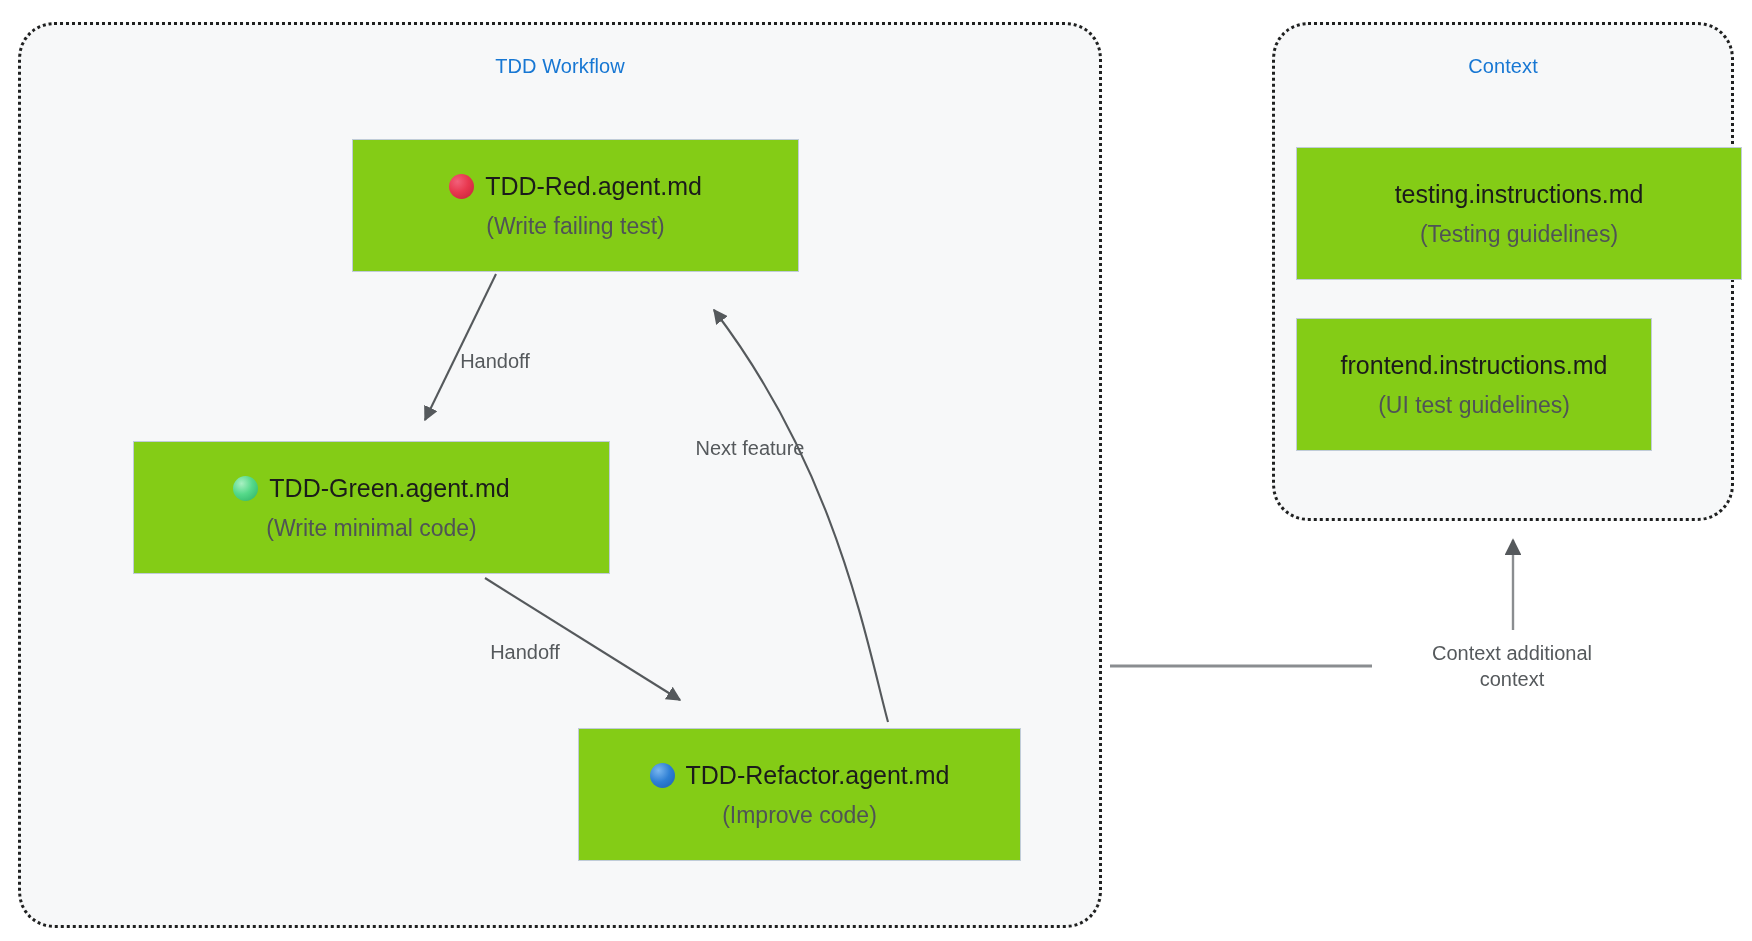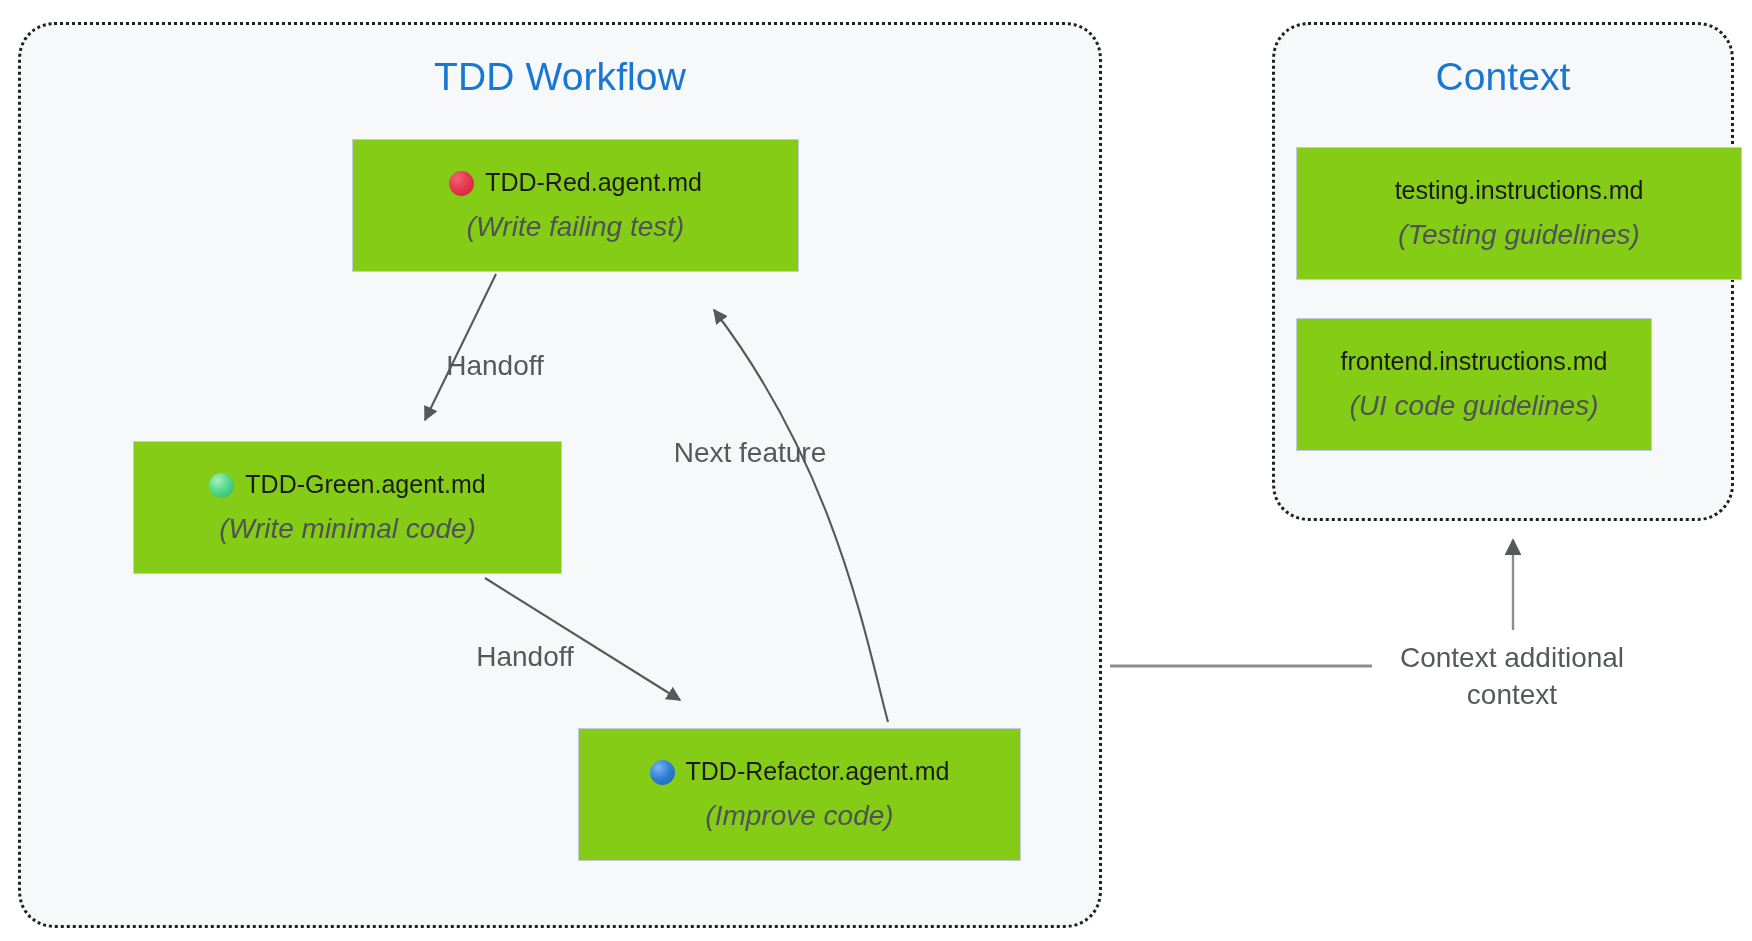--- a/index.html
+++ b/index.html
@@ -28,21 +28,21 @@
     background: #f7f8f9;
     border: 3px dotted #1f2020;
     border-radius: 36px;
     box-sizing: border-box;
   }
   .subgraph-title {
     position: absolute;
     width: 100%;
     text-align: center;
     color: #1777d3;
-    font-size: 39px;
+    font-size: 20px;
     letter-spacing: 0.1px;
     white-space: nowrap;
   }
   .node {
     position: absolute;
     background: #84cc16;
     border: 1.6px solid #c0ccd8;
     box-sizing: border-box;
     display: flex;
     flex-direction: column;
@@ -52,46 +52,45 @@
   .node-title {
     font-size: 25px;
     color: #1b1b1b;
     white-space: nowrap;
     display: flex;
     align-items: center;
     gap: 11px;
     line-height: 1.25;
   }
   .node-sub {
-    font-size: 28px;
+    font-size: 23px;
     color: #4f5356;
     white-space: nowrap;
     margin-top: 10px;
     line-height: 1.25;
-    font-style: italic;
   }
   .dot {
     display: inline-block;
     width: 25px;
     height: 25px;
     border-radius: 50%;
     flex: 0 0 auto;
   }
   .dot.red {
     background: radial-gradient(circle at 34% 30%, #f2607a 0%, #e8384f 45%, #c22038 100%);
   }
   .dot.green {
     background: radial-gradient(circle at 34% 30%, #a8f0c2 0%, #55d98a 45%, #2bae63 100%);
   }
   .dot.blue {
     background: radial-gradient(circle at 34% 30%, #79b6f0 0%, #2e7fd4 48%, #1b5fae 100%);
   }
   .edge-label {
     position: absolute;
-    font-size: 28px;
+    font-size: 20px;
     color: #55595c;
     white-space: nowrap;
     text-align: center;
     background: transparent;
     line-height: 1.32;
   }
 </style>
 </head>
 <body>
 
@@ -123,21 +122,21 @@
   </svg>
 
   <div class="node" style="left:352px; top:139px; width:447px; height:133px;">
     <div class="node-title">
       <span class="dot red"></span>
       <span>TDD-Red.agent.md</span>
     </div>
     <div class="node-sub">(Write failing test)</div>
   </div>
 
-  <div class="node" style="left:133px; top:441px; width:429px; height:133px;">
+  <div class="node" style="left:133px; top:441px; width:477px; height:133px;">
     <div class="node-title">
       <span class="dot green"></span>
       <span>TDD-Green.agent.md</span>
     </div>
     <div class="node-sub">(Write minimal code)</div>
   </div>
 
   <div class="node" style="left:1296px; top:147px; width:446px; height:133px;">
     <div class="node-title">testing.instructions.md</div>
     <div class="node-sub">(Testing guidelines)</div>
@@ -146,21 +145,21 @@
   <div class="node" style="left:578px; top:728px; width:443px; height:133px;">
     <div class="node-title">
       <span class="dot blue"></span>
       <span>TDD-Refactor.agent.md</span>
     </div>
     <div class="node-sub">(Improve code)</div>
   </div>
 
   <div class="node" style="left:1296px; top:318px; width:356px; height:133px;">
     <div class="node-title">frontend.instructions.md</div>
-    <div class="node-sub">(UI code guidelines)</div>
+    <div class="node-sub">(UI test guidelines)</div>
   </div>
 
   <div class="edge-label" style="left:432px; top:348px; width:126px;">Handoff</div>
 
   <div class="edge-label" style="left:462px; top:639px; width:126px;">Handoff</div>
 
   <div class="edge-label" style="left:650px; top:435px; width:200px;">Next feature</div>
 
   <div class="edge-label" style="left:1332px; top:640px; width:360px;">
     <span>Context additional</span><br>

